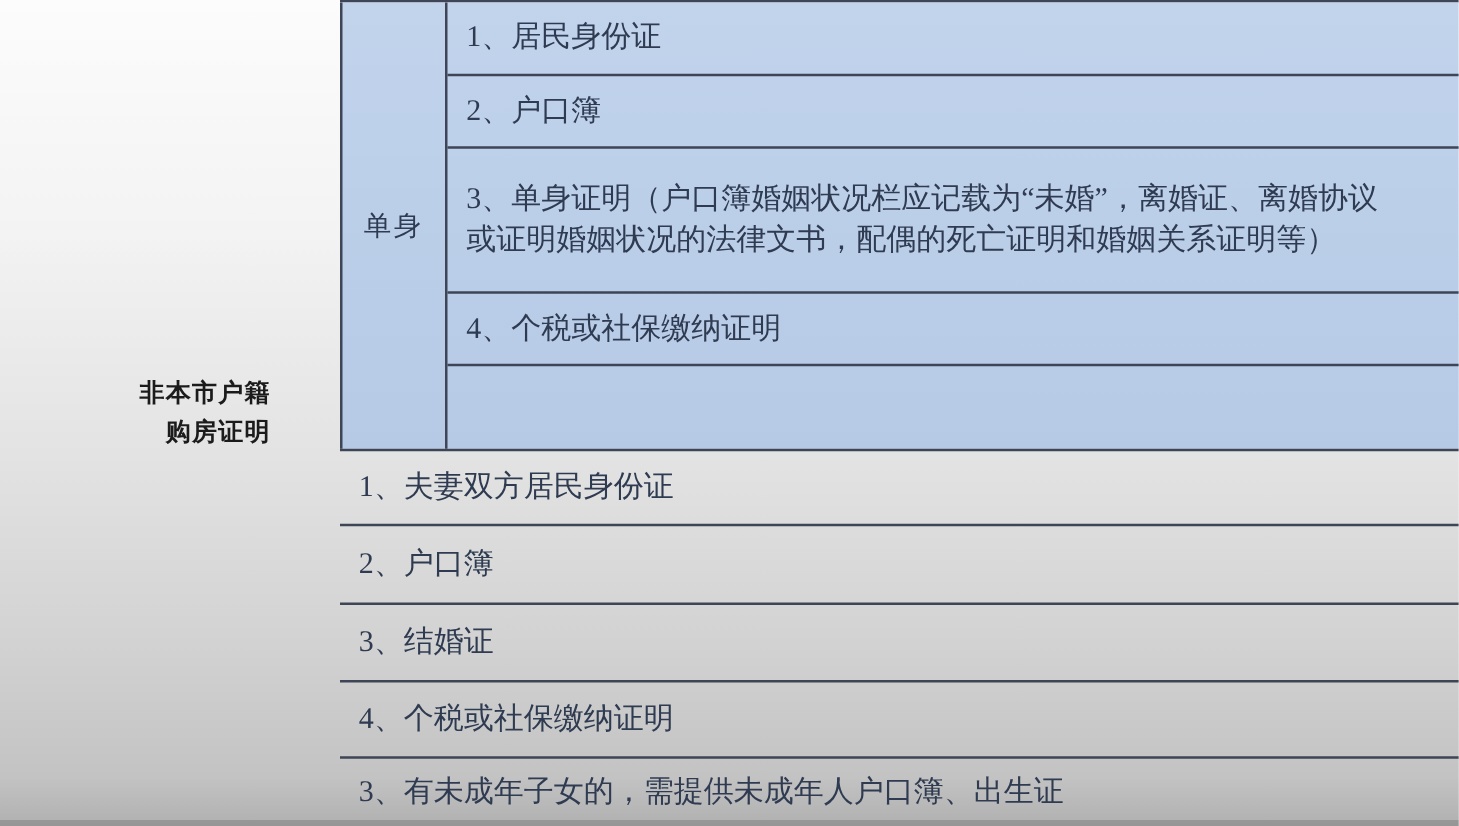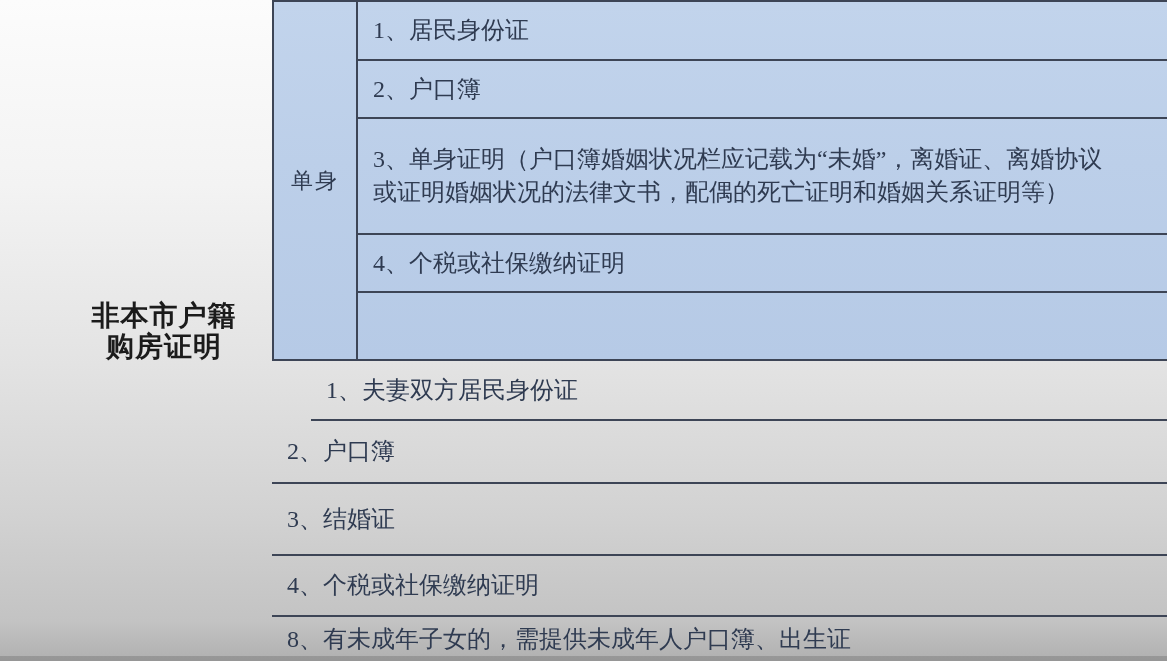--- a/index.html
+++ b/index.html
@@ -28,27 +28,27 @@
   
   .title-cell{
     width:272px;
     display:flex;
     align-items:center;
     justify-content:center;
     box-sizing:border-box;
   }
   .title-text{
     transform:translateX(28px);
-    font-size:28px;
+    font-size:20px;
     font-weight:bold;
     color:var(--title-text);
     line-height:31px;
     letter-spacing:1px;
     white-space:pre-line;
-    text-align:center;
+    text-align:right;
   }
   
   .sections{
     flex:1;
     display:flex;
     flex-direction:column;
     border-top:2px solid var(--border);
     box-sizing:border-box;
   }
   .section{
@@ -92,23 +92,23 @@
     color:var(--text-dark);
   }
   .row .txt{white-space:pre-line;}
   
   .s-r1{height:59px;text-align:center;}
   .s-r2{height:58px;}
   .s-r3{height:116px;}
   .s-r4{height:58px;}
   .s-r5{height:88px;border-bottom:none;}
   
-  .f-r1{height:60px;margin-left:39px;}
+  .f-r1{height:60px;}
   .f-r2{height:63px;}
-  .f-r3{height:72px;}
+  .f-r3{height:62px;}
   .f-r4{height:61px;}
   .f-r5{flex:1;border-bottom:none;align-items:center;}
   
   .bottom-edge{
     position:absolute;left:0;bottom:0;width:100%;height:5px;
     background:rgba(70,70,70,0.25);
     pointer-events:none;
   }
 </style>
 </head>
@@ -151,21 +151,21 @@
           <div class="row f-r2">
             <span class="txt">2、户口簿</span>
           </div>
           <div class="row f-r3">
             <span class="txt">3、结婚证</span>
           </div>
           <div class="row f-r4">
             <span class="txt">4、个税或社保缴纳证明</span>
           </div>
           <div class="row f-r5">
-            <span class="txt">8、有未成年子女的，需提供未成年人户口簿、出生证</span>
+            <span class="txt">3、有未成年子女的，需提供未成年人户口簿、出生证</span>
           </div>
         </div>
       </div>
 
     </div>
   </div>
   <div class="bottom-edge"></div>
 </div>
 
 </body></html>

